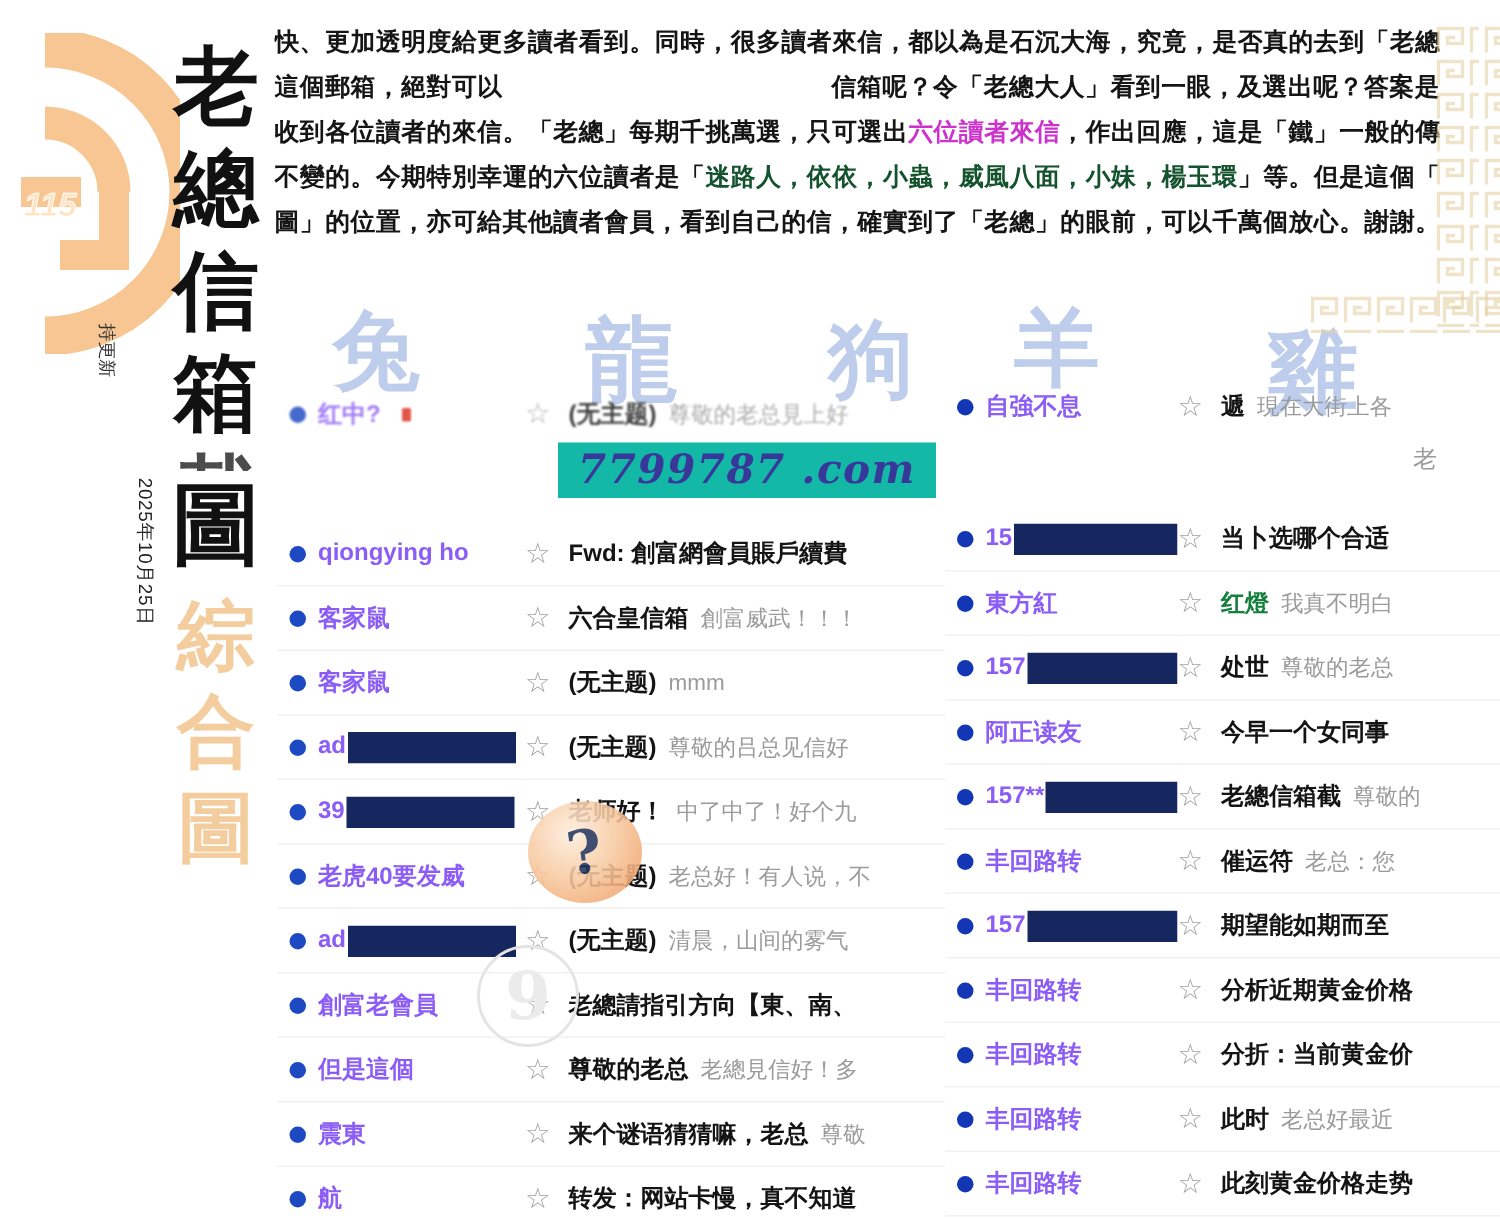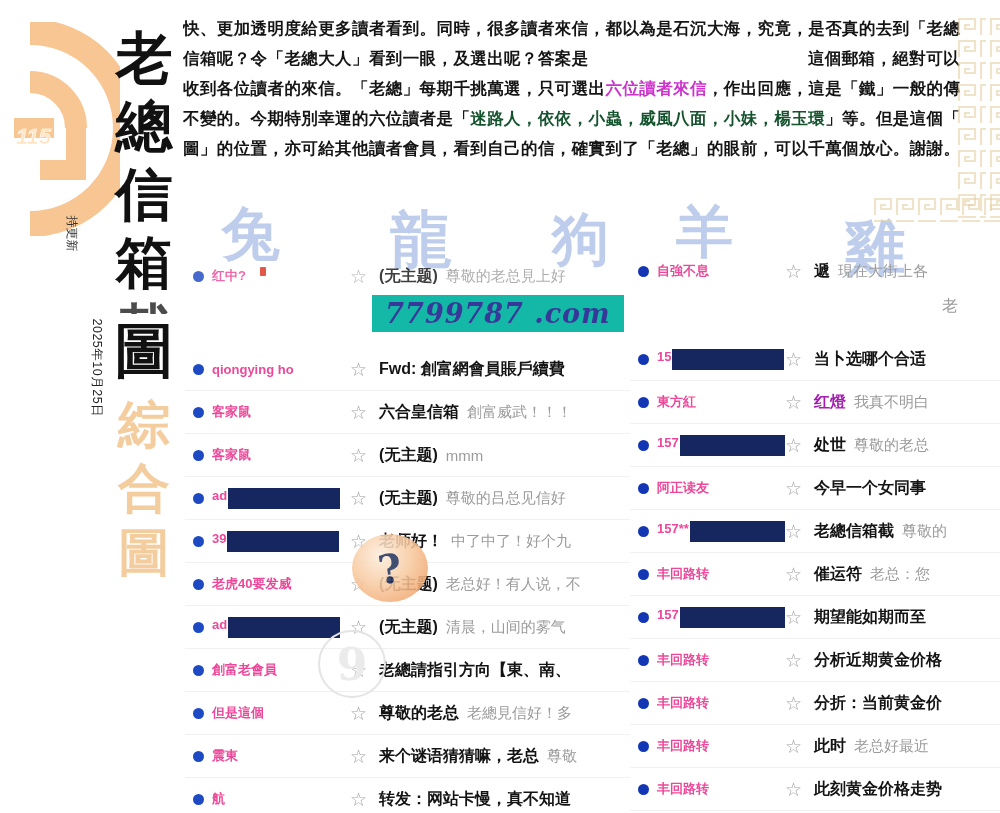--- a/index.html
+++ b/index.html
@@ -60,28 +60,28 @@
   .mail-list{position:absolute;}
   #left-list{left:185px;top:255px;width:445px;}
   #right-list{left:630px;top:250px;width:370px;}
   .mail-row{display:flex;align-items:center;height:42px;overflow:hidden;
             border-top:1px solid rgba(230,230,230,.55);}
   .mail-row:first-child,.mail-row:nth-child(2){border-top:none;}
   #left-list .mail-row:first-child{margin-bottom:51px;}
   #right-list .mail-row:first-child{margin-bottom:46px;}
   .bullet{flex:none;width:11px;height:11px;border-radius:50%;background:#1d49c2;margin:0 8px;}
   #right-list .bullet{background:#1336b4;}
-  .sender{flex:none;width:138px;font-weight:bold;font-size:13px;color:#ec4899;
-          white-space:nowrap;overflow:hidden;display:flex;}
+  .sender{flex:none;width:138px;font-weight:bold;font-size:16px;color:#8b5cf6;
+          white-space:nowrap;overflow:hidden;display:flex;align-items:center;}
   #right-list .sender{width:128px;}
   .redact{display:inline-block;flex:1;max-width:112px;height:21px;background:#16265e;margin-left:1px;}
   .redmark{display:inline-block;width:6px;height:9px;background:#dd3322;margin-left:14px;border-radius:1px;}
   .star{flex:none;color:#a2a2a2;font-size:19px;margin-right:12px;line-height:1;}
   .subject{font-weight:bold;font-size:16px;color:#141414;white-space:nowrap;}
-  .subject.red{color:#a21caf;}
+  .subject.red{color:#15803d;}
   .preview{color:#9b9b9b;font-size:15px;margin-left:8px;white-space:nowrap;}
   .mail-row.blurry{filter:blur(.6px);opacity:.82;}
 
   
   .qball{position:absolute;left:352px;top:534px;width:76px;height:68px;border-radius:50%;
          background:radial-gradient(circle at 38% 32%,#fdeede 0%,#f8cba2 45%,#ee9557 100%);
          opacity:.88;display:flex;align-items:center;justify-content:center;z-index:5;}
   .qball span{font-family:"DejaVu Serif",serif;font-weight:bold;font-size:40px;color:#26365e;
               transform:rotate(-8deg);}
   .faint-circle{position:absolute;left:318px;top:630px;width:64px;height:64px;border-radius:50%;
@@ -127,22 +127,22 @@
     <span class="schar">合</span>
     <span class="schar">圖</span>
   </div>
 
   <div class="rot-note">持更新</div>
   <div class="rot-date">2025年10月25日</div>
 
   <div class="header-text">
     <div class="hline">快、更加透明度給更多讀者看到。同時，很多讀者來信，都以為是石沉大海，究竟，是否真的去到「老總」的</div>
     <div class="hline l3">
+      <span>這個郵箱，絕對可以</span>
       <span>信箱呢？令「老總大人」看到一眼，及選出呢？答案是</span>
-      <span>這個郵箱，絕對可以</span>
     </div>
     <div class="hline">
       <span>收到各位讀者的來信。「老總」每期千挑萬選，只可選出</span><span class="magenta">六位讀者來信</span><span>，作出回應，這是「鐵」一般的傳統，是</span>
     </div>
     <div class="hline">
       <span>不變的。今期特別幸運的六位讀者是「</span><span class="rednames">迷路人，依依，小蟲，威風八面，小妹，楊玉環</span><span>」等。但是這個「老總信箱截</span>
     </div>
     <div class="hline">圖」的位置，亦可給其他讀者會員，看到自己的信，確實到了「老總」的眼前，可以千萬個放心。謝謝。</div>
   </div>
 

